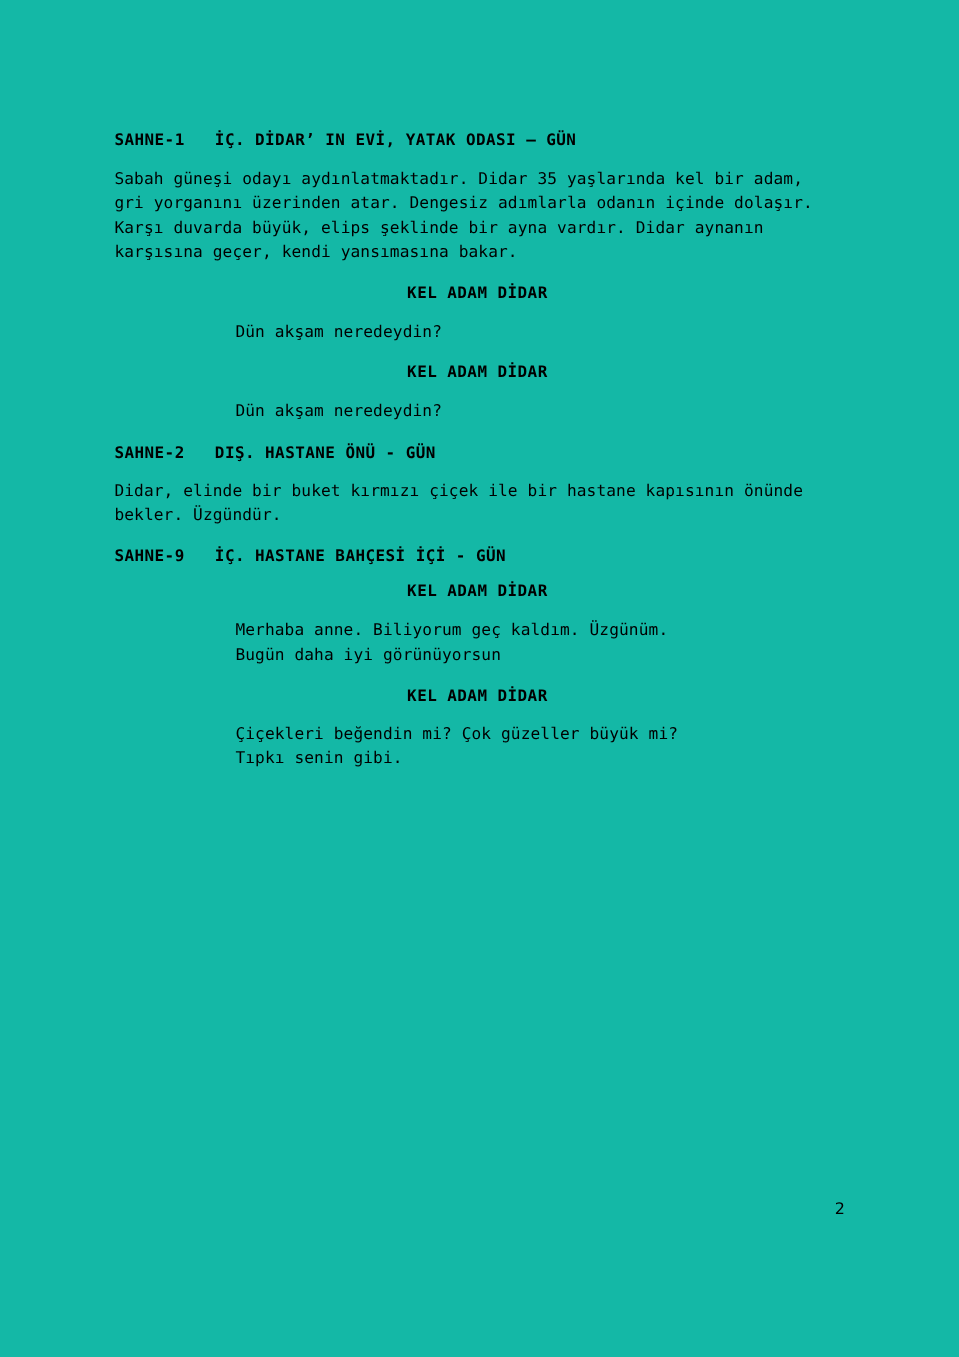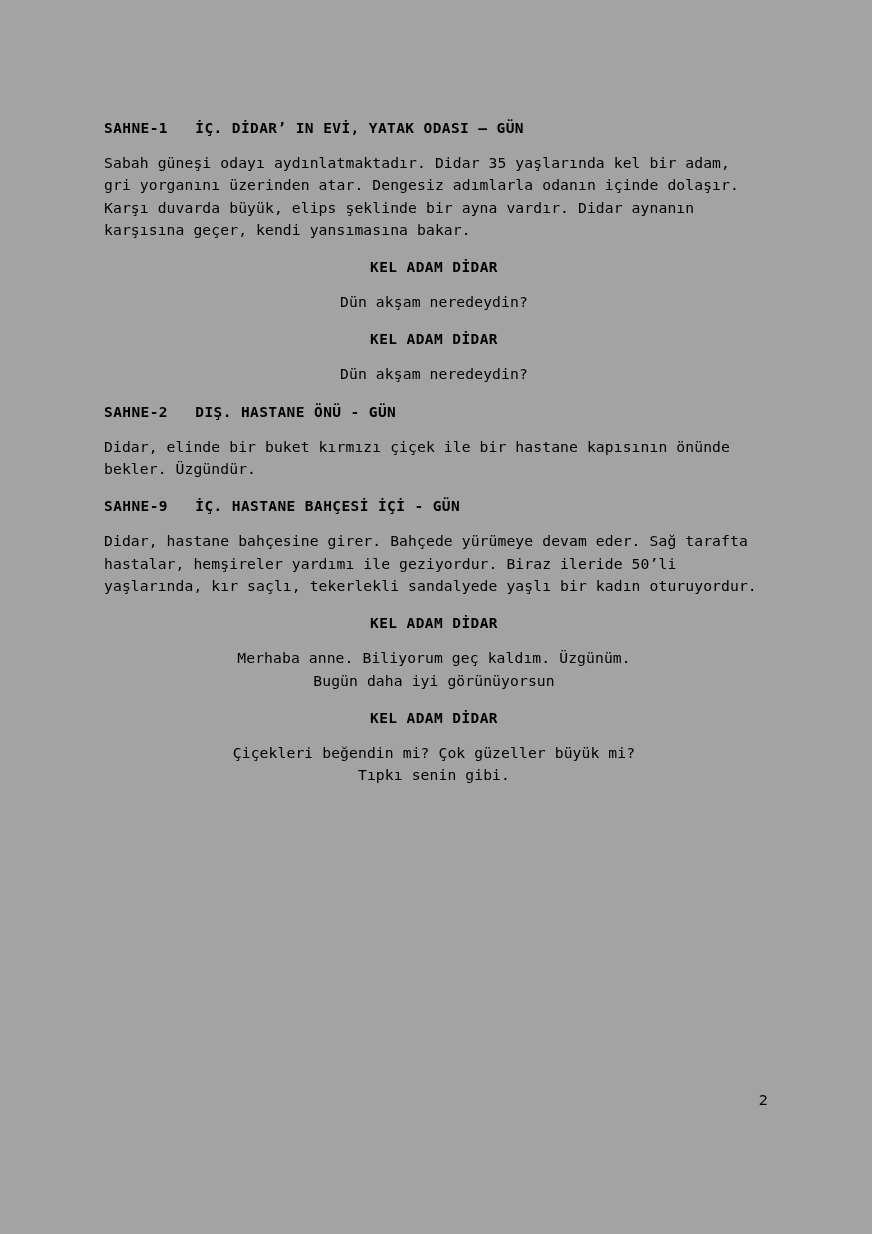--- a/index.html
+++ b/index.html
@@ -14,21 +14,21 @@
     color: #000000;
     position: relative;
     overflow: hidden;
   }
   .page {
     position: absolute;
     left: 0;
     top: 0;
     width: 872px;
     height: 1234px;
-    background: #a3a3a3;
+    background: #14b8a6;
   }
   .content {
     position: absolute;
     left: 104px;
     top: 120px;
     width: 660px;
   }
   .scene-heading {
     font-weight: bold;
     font-size: 14.5px;
@@ -56,21 +56,21 @@
     margin: 0 0 16px 0;
     padding-left: 0;
   }
   .character-wrap {
     width: 660px;
     text-align: center;
   }
   .dialogue {
     font-size: 14.7px;
     line-height: 22.3px;
-    text-align: center;
+    text-align: left;
     margin: 0 0 18px 0;
     padding: 0 110px;
     letter-spacing: 0.1px;
     white-space: pre-wrap;
   }
   .page-number {
     position: absolute;
     right: 104px;
     top: 1092px;
     font-size: 14.5px;
@@ -88,21 +88,20 @@
         <div class="character">KEL ADAM DİDAR</div>
       </div>
       <div class="dialogue">Dün akşam neredeydin?</div>
       <div class="character-wrap">
         <div class="character">KEL ADAM DİDAR</div>
       </div>
       <div class="dialogue">Dün akşam neredeydin?</div>
       <div class="scene-heading"><span class="scene-num">SAHNE-2</span>   <span class="scene-text">DIŞ. HASTANE ÖNÜ - GÜN</span></div>
       <div class="action">Didar, elinde bir buket kırmızı çiçek ile bir hastane kapısının önünde bekler. Üzgündür.</div>
       <div class="scene-heading"><span class="scene-num">SAHNE-9</span>   <span class="scene-text">İÇ. HASTANE BAHÇESİ İÇİ - GÜN</span></div>
-      <div class="action">Didar, hastane bahçesine girer. Bahçede yürümeye devam eder. Sağ tarafta hastalar, hemşireler yardımı ile geziyordur. Biraz ileride 50’li yaşlarında, kır saçlı, tekerlekli sandalyede yaşlı bir kadın oturuyordur.</div>
       <div class="character-wrap">
         <div class="character">KEL ADAM DİDAR</div>
       </div>
       <div class="dialogue">Merhaba anne. Biliyorum geç kaldım. Üzgünüm. Bugün daha iyi görünüyorsun</div>
       <div class="character-wrap">
         <div class="character">KEL ADAM DİDAR</div>
       </div>
       <div class="dialogue">Çiçekleri beğendin mi? Çok güzeller büyük mi? Tıpkı senin gibi.</div>
     </div>
   <div class="page-number">2</div>

